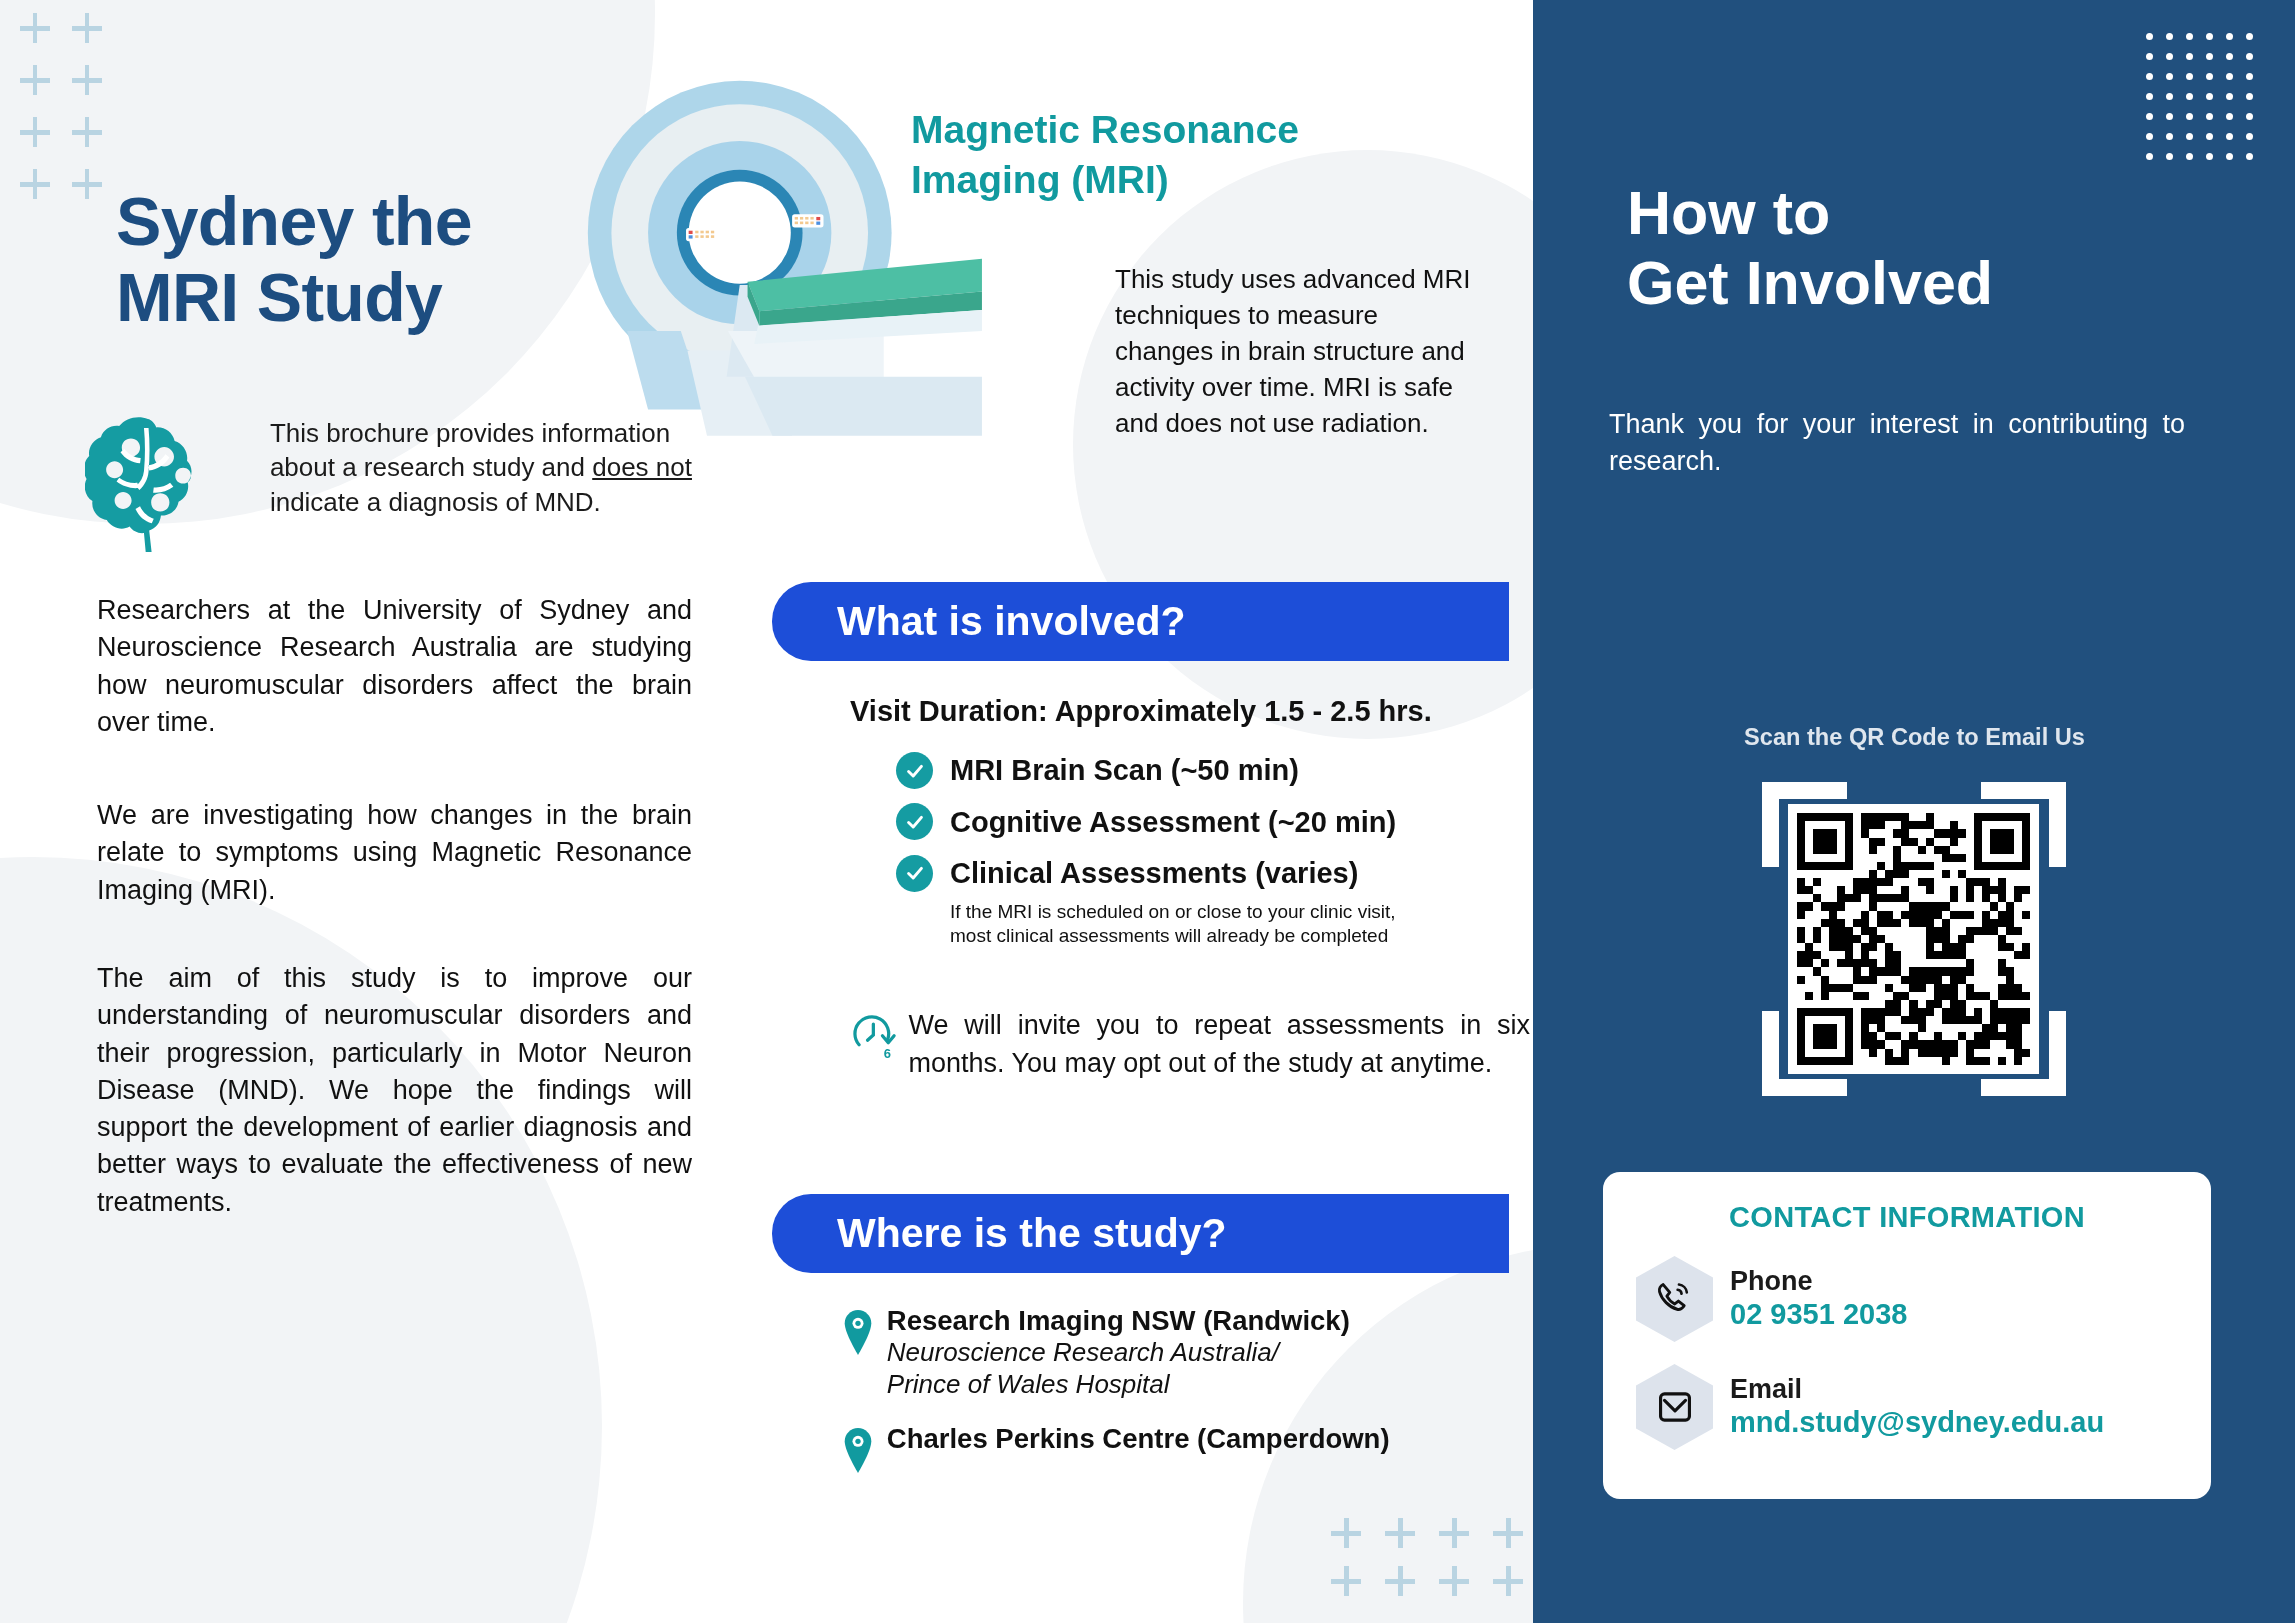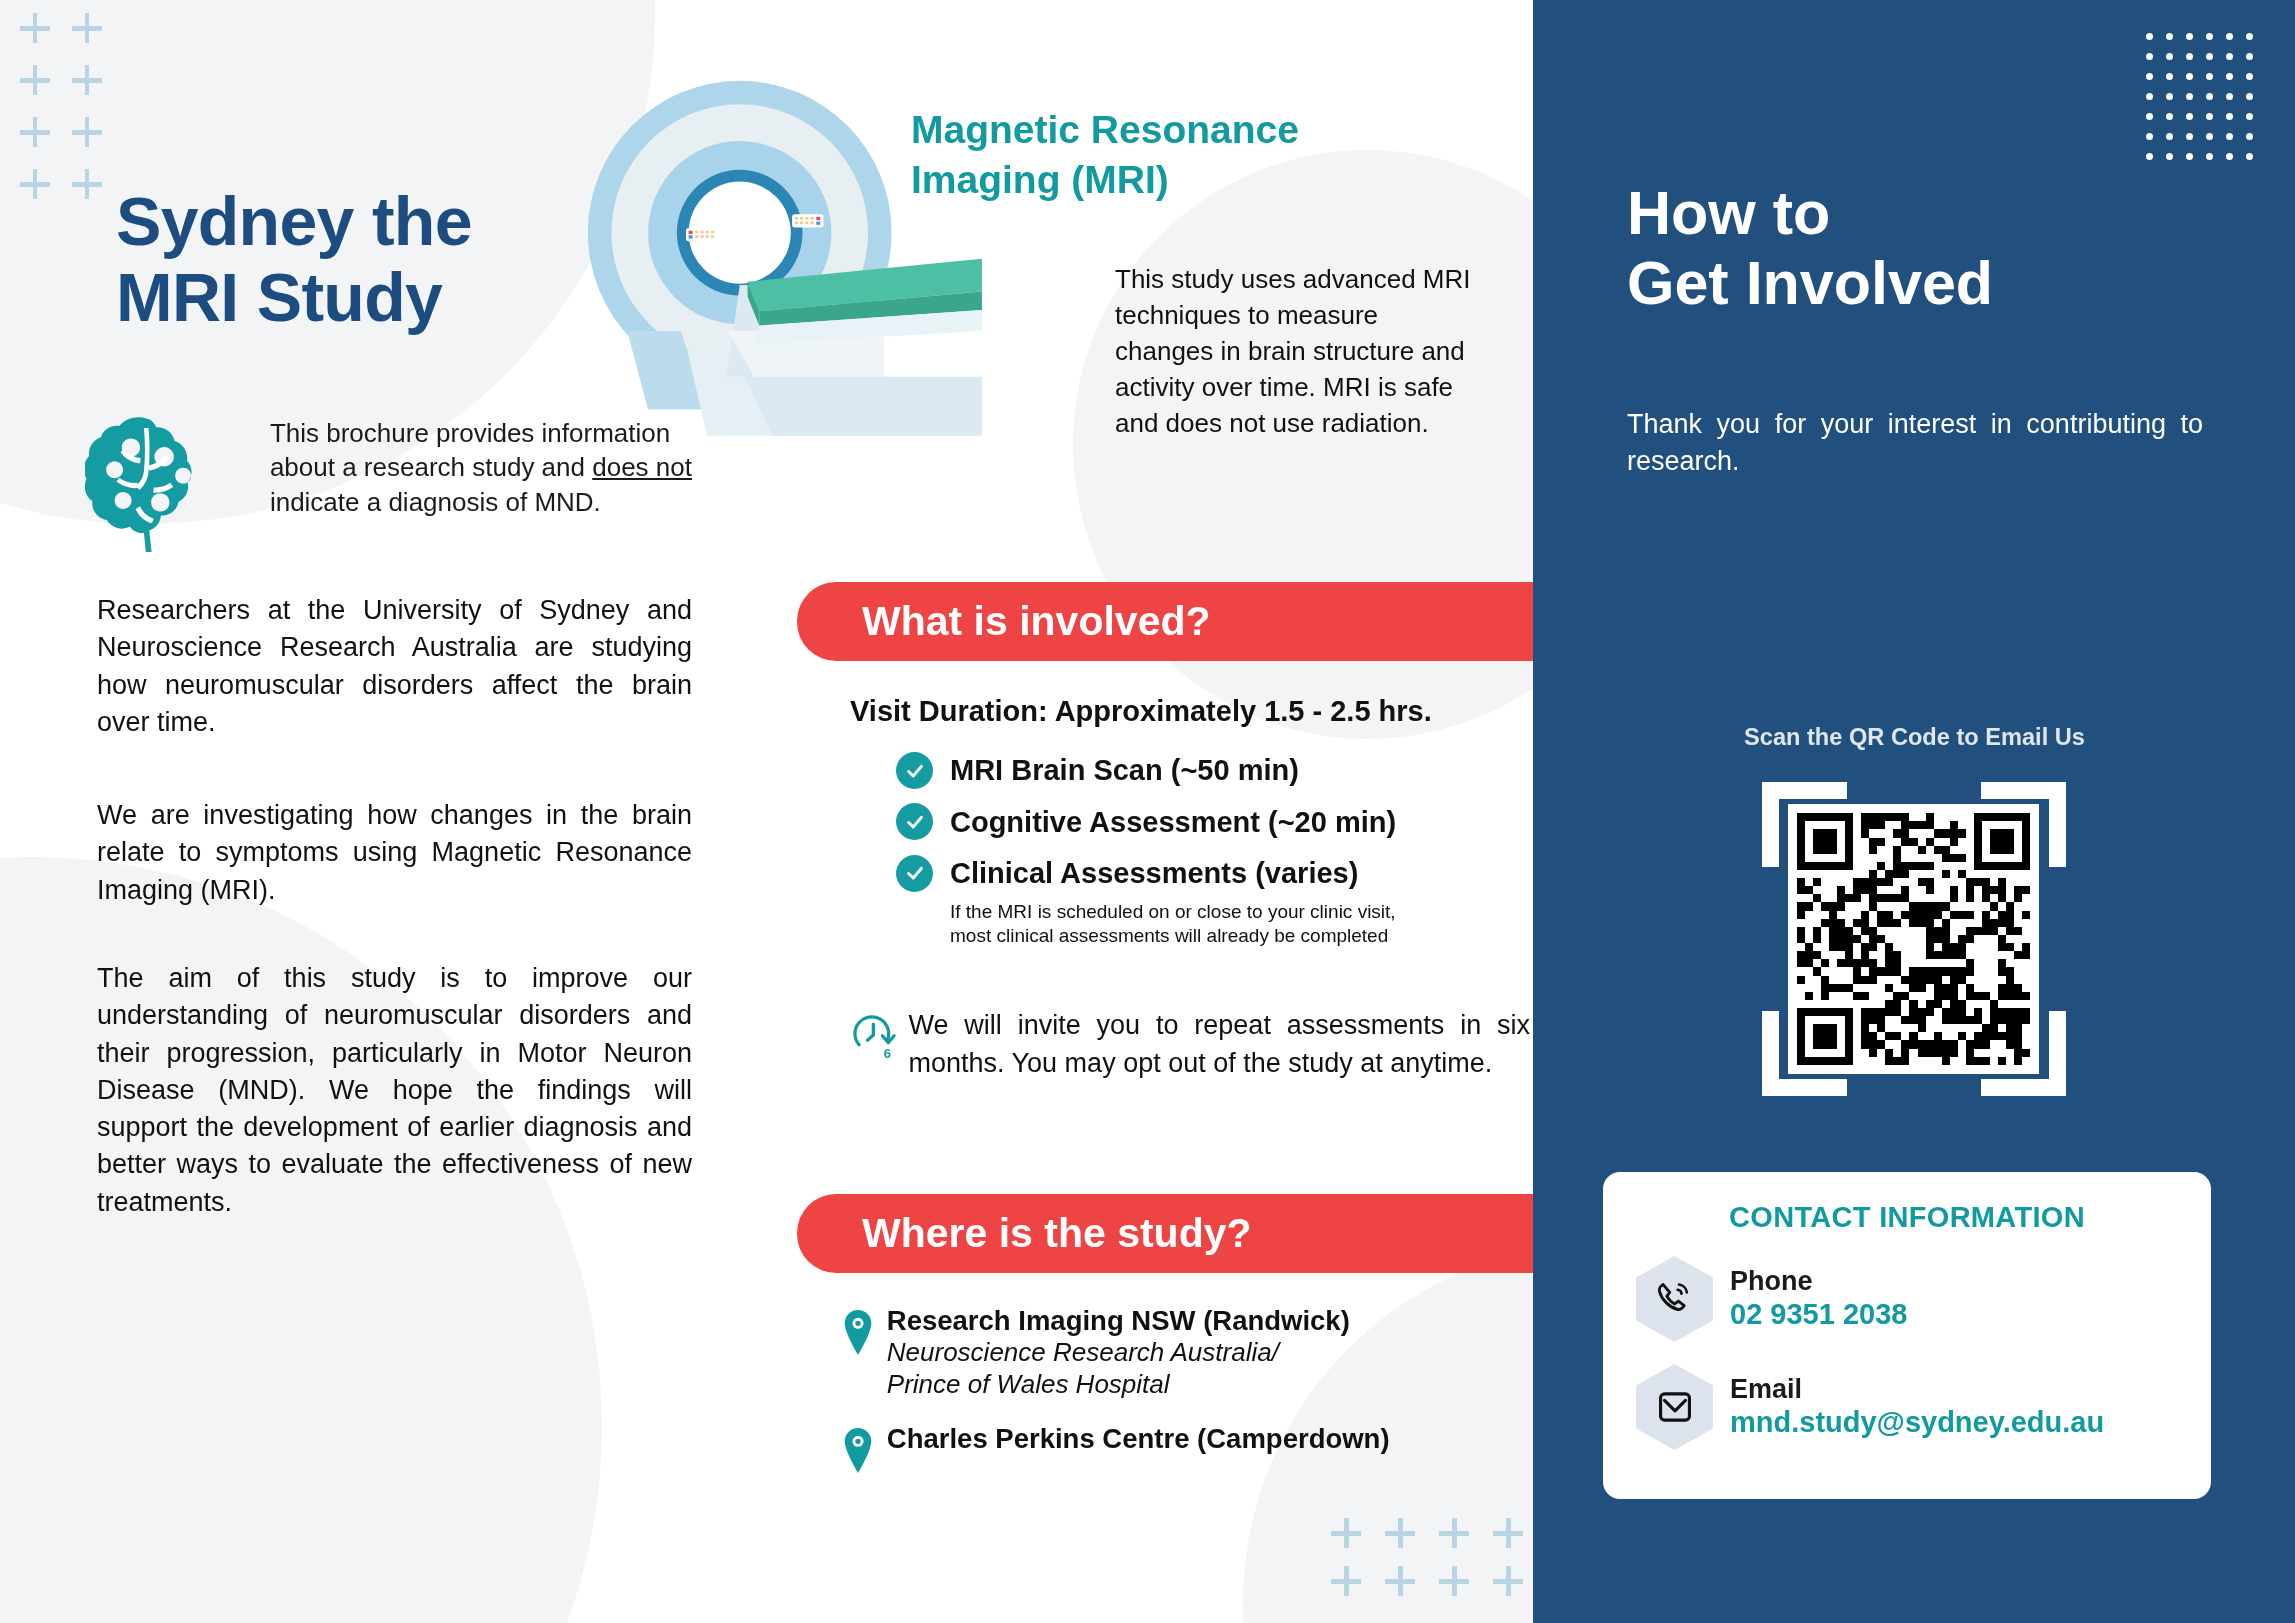--- a/index.html
+++ b/index.html
@@ -78,22 +78,22 @@
   .mri-title{
     position:absolute;left:911px;top:105px;width:517px;
     font-size:39px;line-height:1.28;font-weight:bold;color:#119a9f;
   }
   .mri-desc{
     position:absolute;left:1115px;top:262px;width:366px;
     font-size:26px;line-height:1.38;color:#111;
   }
 
   .sec-bar{
-    position:absolute;left:797px;width:737px;height:79px;
-    background:#ef4444;border-radius:39px 0 0 39px;
+    position:absolute;left:772px;width:737px;height:79px;
+    background:#1d4ed8;border-radius:39px 0 0 39px;
     display:flex;align-items:center;
     box-sizing:border-box;padding-left:65px;
   }
   .sec-bar span{color:#fff;font-size:41px;font-weight:bold;line-height:1;}
   .bar-involved{top:582px;}
   .bar-where{top:1194px;}
 
   .visit-duration{
     position:absolute;left:850px;top:695px;width:674px;
     font-size:29px;font-weight:bold;color:#111;
@@ -123,21 +123,21 @@
   .loc-name{font-size:27.5px;font-weight:bold;color:#111;line-height:1.18;}
   .loc-sub{font-size:26px;font-style:italic;color:#111;line-height:1.22;}
 
   
   .rc{position:absolute;left:1533px;top:0;width:763px;height:1623px;z-index:7;}
   .get-title{
     position:absolute;left:94px;top:178px;width:589px;
     font-size:61px;line-height:1.15;font-weight:bold;color:#ffffff;
   }
   .get-p{
-    position:absolute;left:94px;width:576px;color:#ffffff;
+    position:absolute;left:76px;width:576px;color:#ffffff;
     font-size:27px;line-height:1.38;text-align:justify;
   }
   .gp1{top:406px;}
   .gp2{top:556px;}
 
   .qr-label{
     position:absolute;left:0;top:724px;width:763px;text-align:center;
     color:#dfe6ee;font-size:23.6px;font-weight:bold;
   }
   .qr-wrap{position:absolute;left:211px;top:775px;width:340px;height:327px;}

